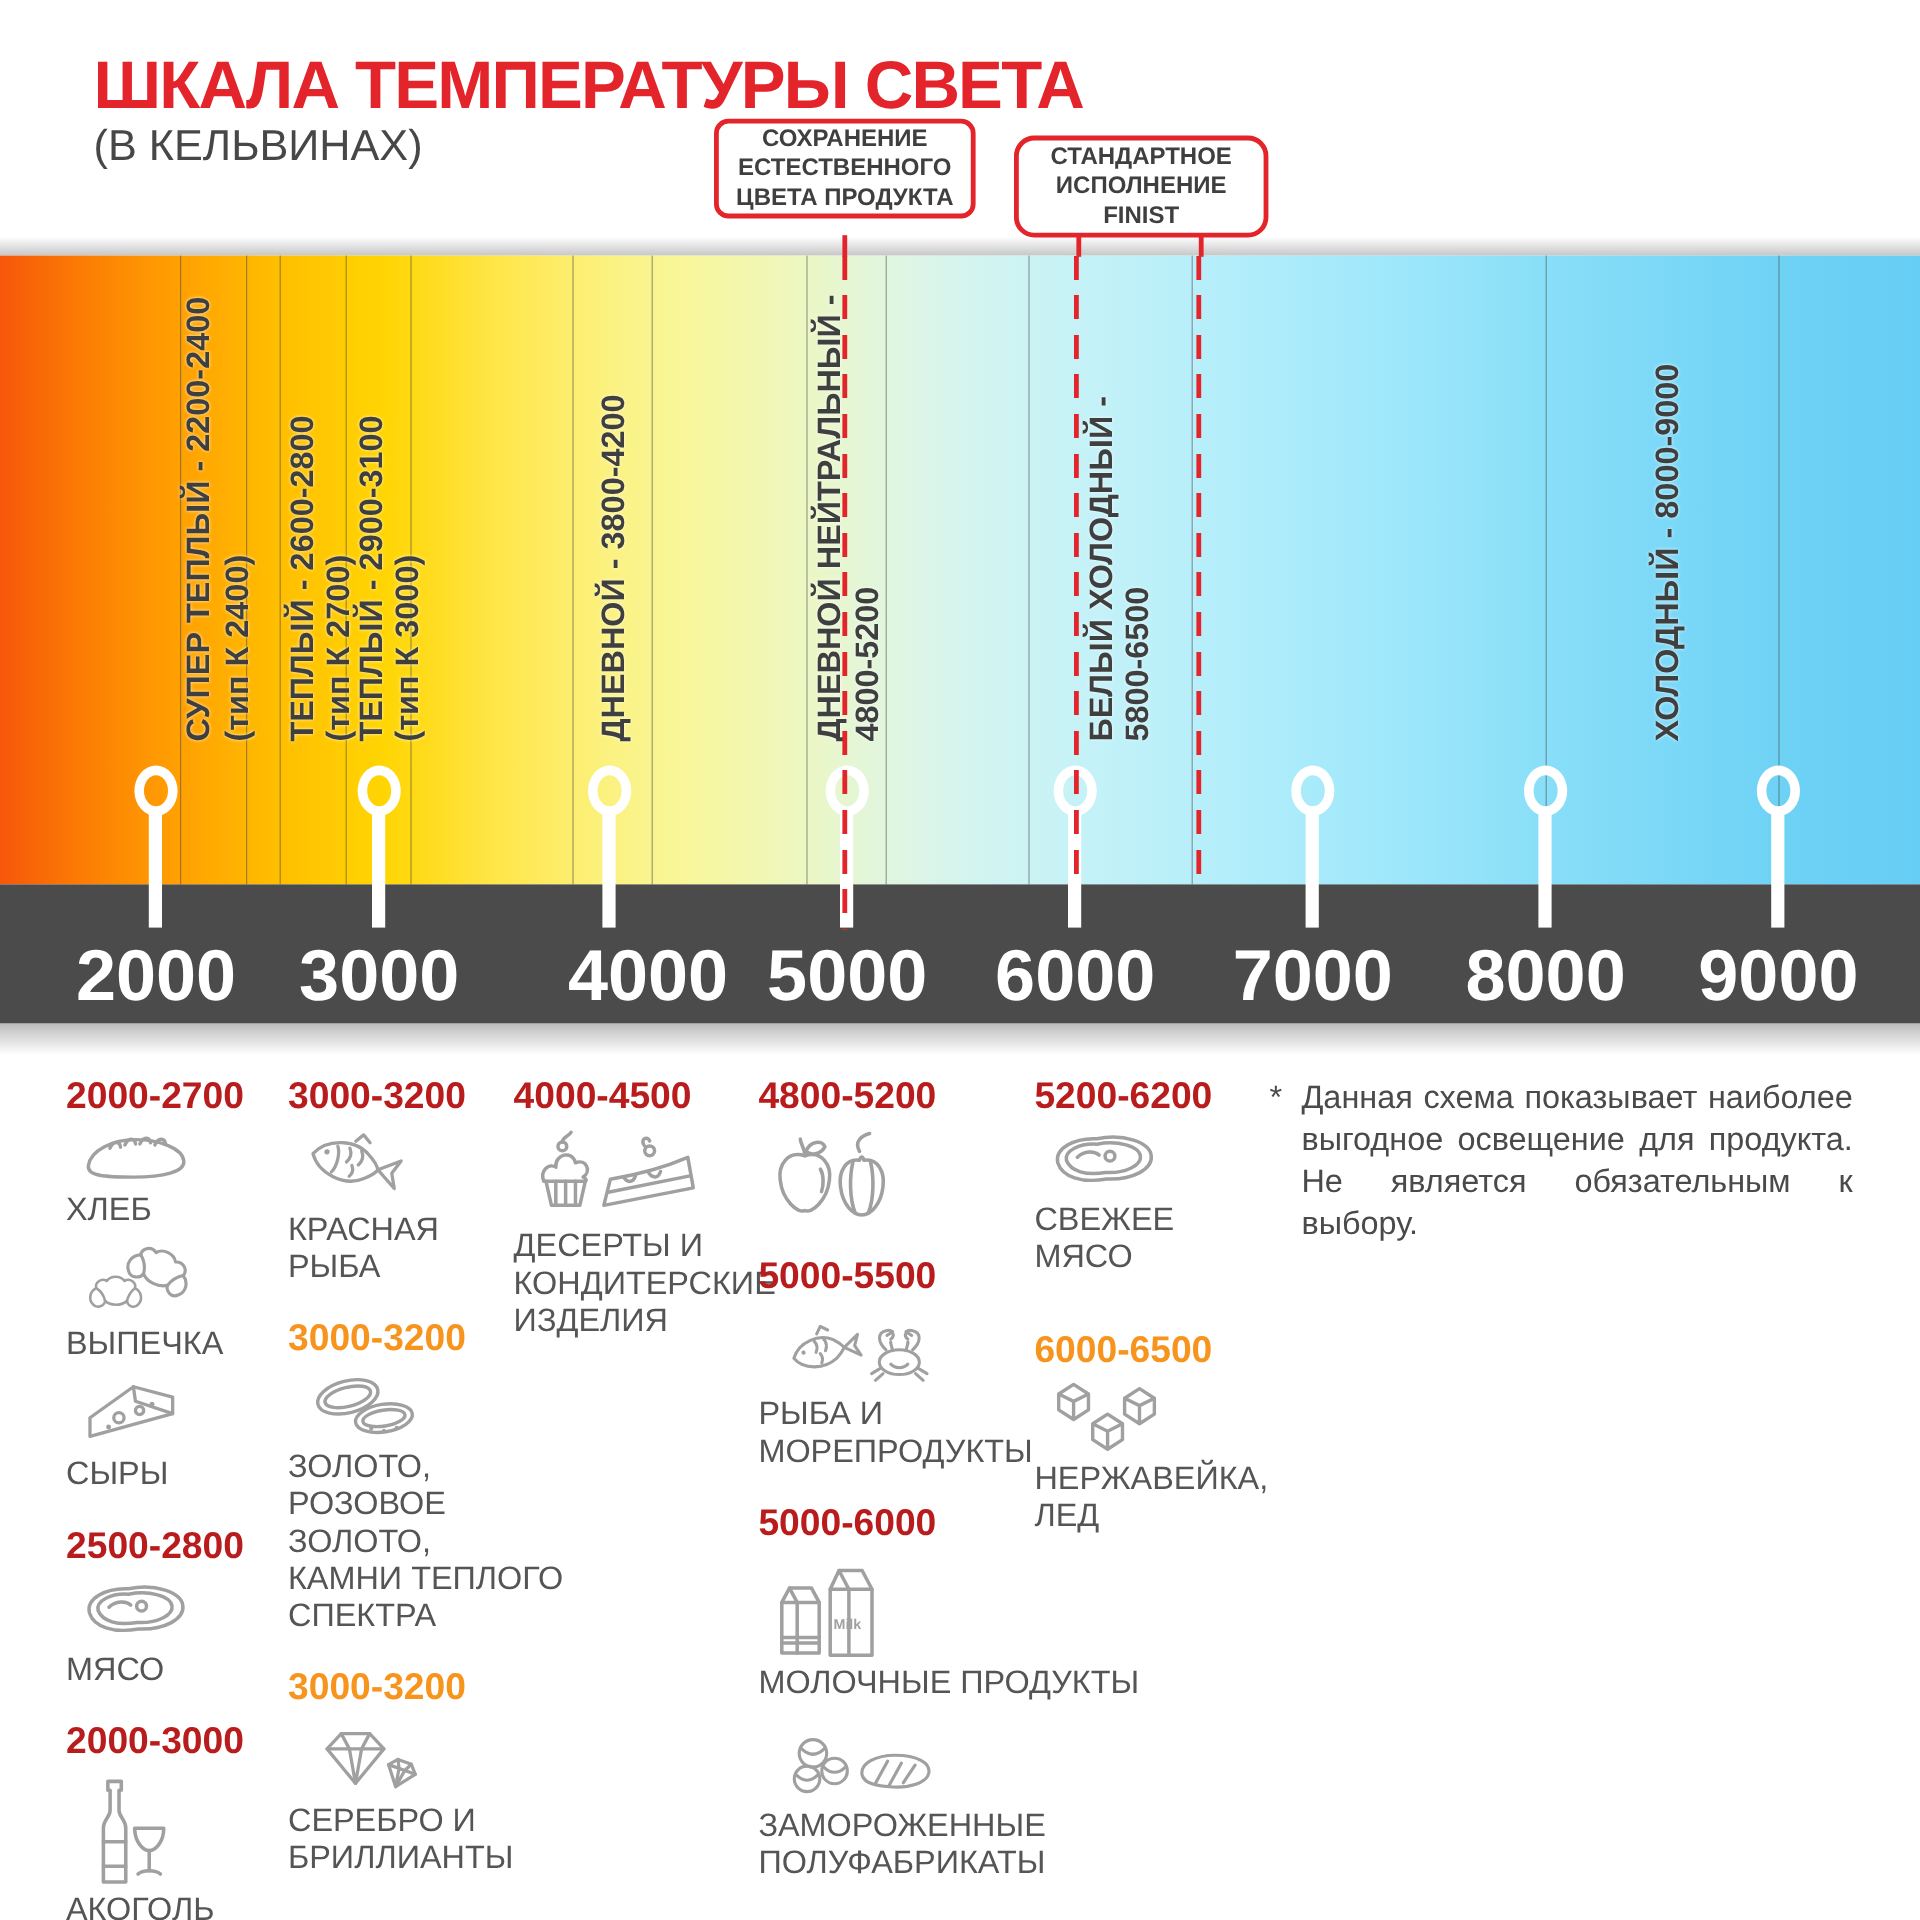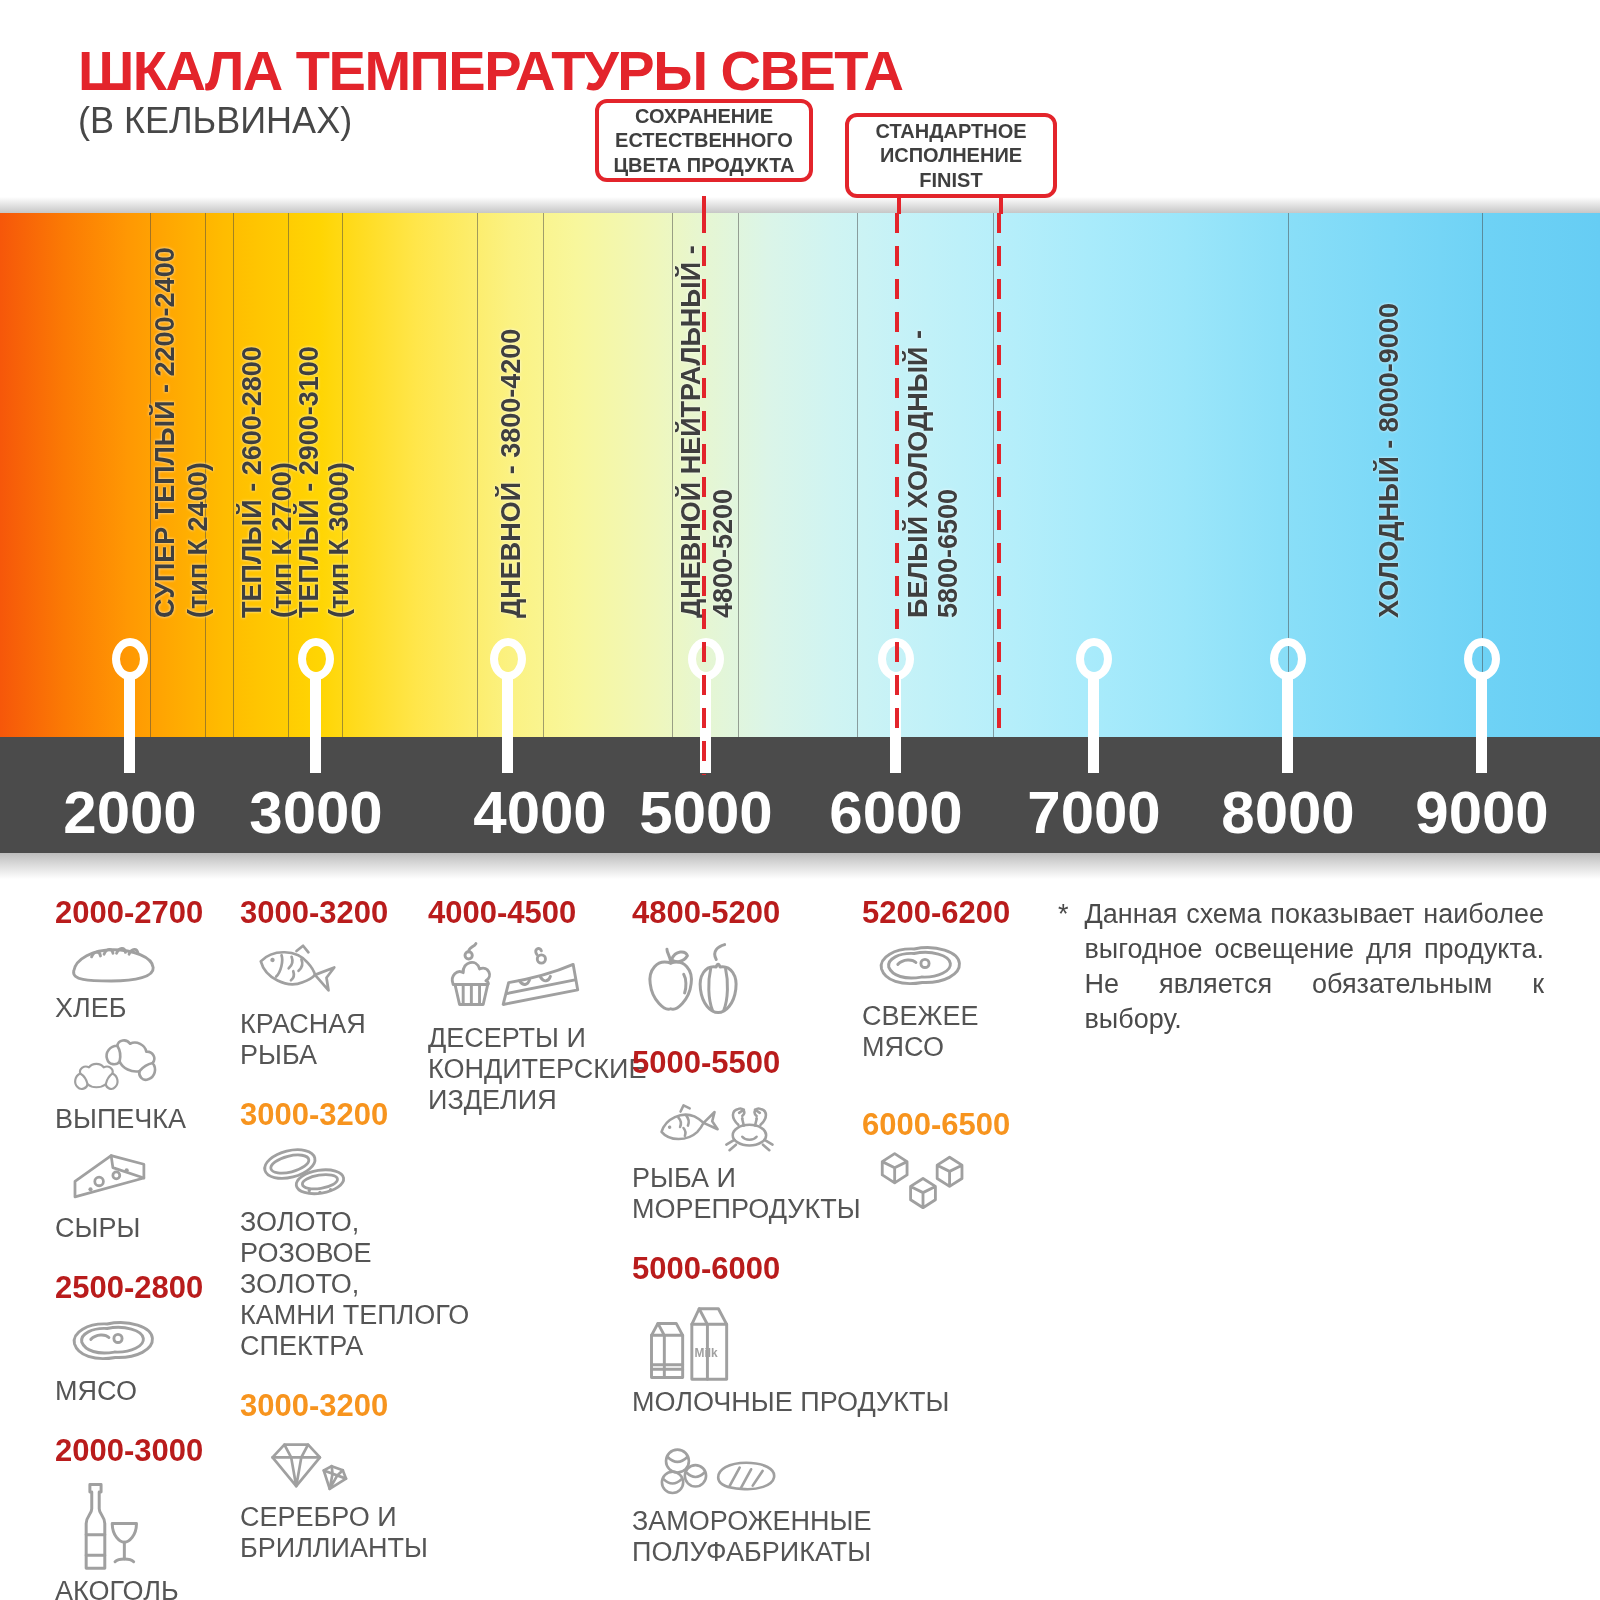--- a/index.html
+++ b/index.html
@@ -76,21 +76,21 @@
 <body>
 
 <div id="stage">
 
   <div class="title">ШКАЛА ТЕМПЕРАТУРЫ СВЕТА</div>
   <div class="subtitle">(В КЕЛЬВИНАХ)</div>
 
   <div class="callout" style="left:595px;top:99px;width:210px;height:75px;">СОХРАНЕНИЕ
 ЕСТЕСТВЕННОГО
 ЦВЕТА ПРОДУКТА</div>
-  <div class="callout" style="left:845px;top:113px;width:204px;height:77px;">СТАНДАРТНОЕ
+  <div class="callout" style="left:845px;top:113px;width:204px;height:77px;border-radius:17px;">СТАНДАРТНОЕ
 ИСПОЛНЕНИЕ
 FINIST</div>
   <div class="callout-stem" style="left:702px;"></div>
   <div class="callout-stem" style="left:897px;"></div>
   <div class="callout-stem" style="left:999px;"></div>
 
   <div class="shadow-strip"></div>
   <div class="gradient"></div>
 
   <div class="gl" style="left:150px;"></div>
@@ -414,20 +414,22 @@
                 <path d="M0 10 L14 1 L28 10 V25 L14 34 L0 25 Z M0 10 L14 17 L28 10 M14 17 V34"></path>
               </g>
             <g transform="translate(40 30)">
                 <path d="M0 10 L14 1 L28 10 V25 L14 34 L0 25 Z M0 10 L14 17 L28 10 M14 17 V34"></path>
               </g>
             <g transform="translate(70 6)">
                 <path d="M0 10 L14 1 L28 10 V25 L14 34 L0 25 Z M0 10 L14 17 L28 10 M14 17 V34"></path>
               </g>
           </svg>
         </div>
+        <div class="lbl">НЕРЖАВЕЙКА,
+ЛЕД</div>
       </div>
     </div>
   </div>
 
   <div class="footnote">
     <span>*</span>
     <span class="fn-text">Данная схема показывает наиболее выгодное освещение для продукта. Не является обязательным к выбору.</span>
   </div>
 
 </div>

